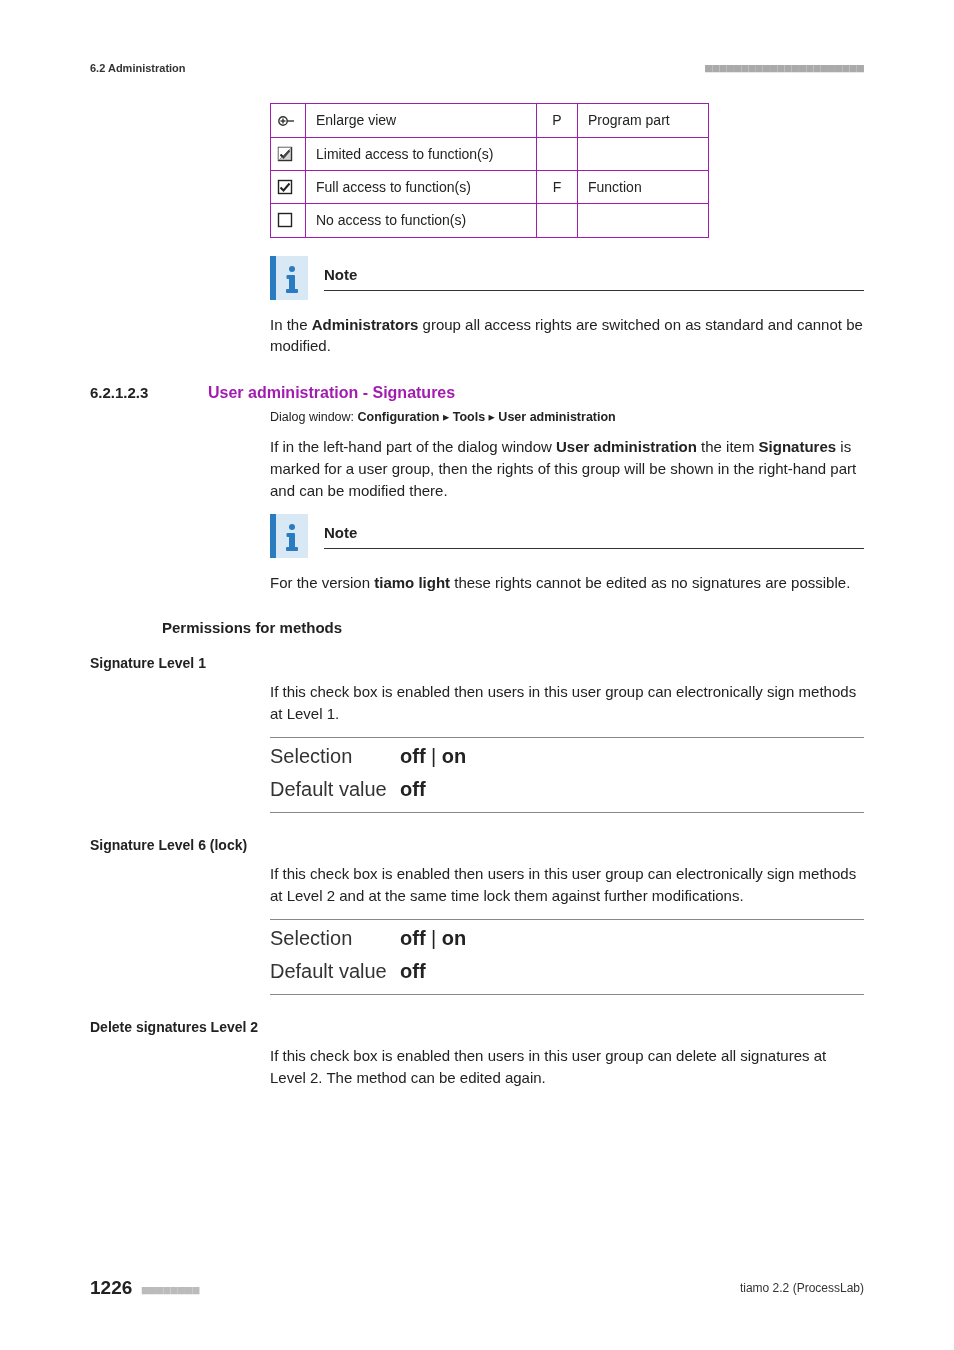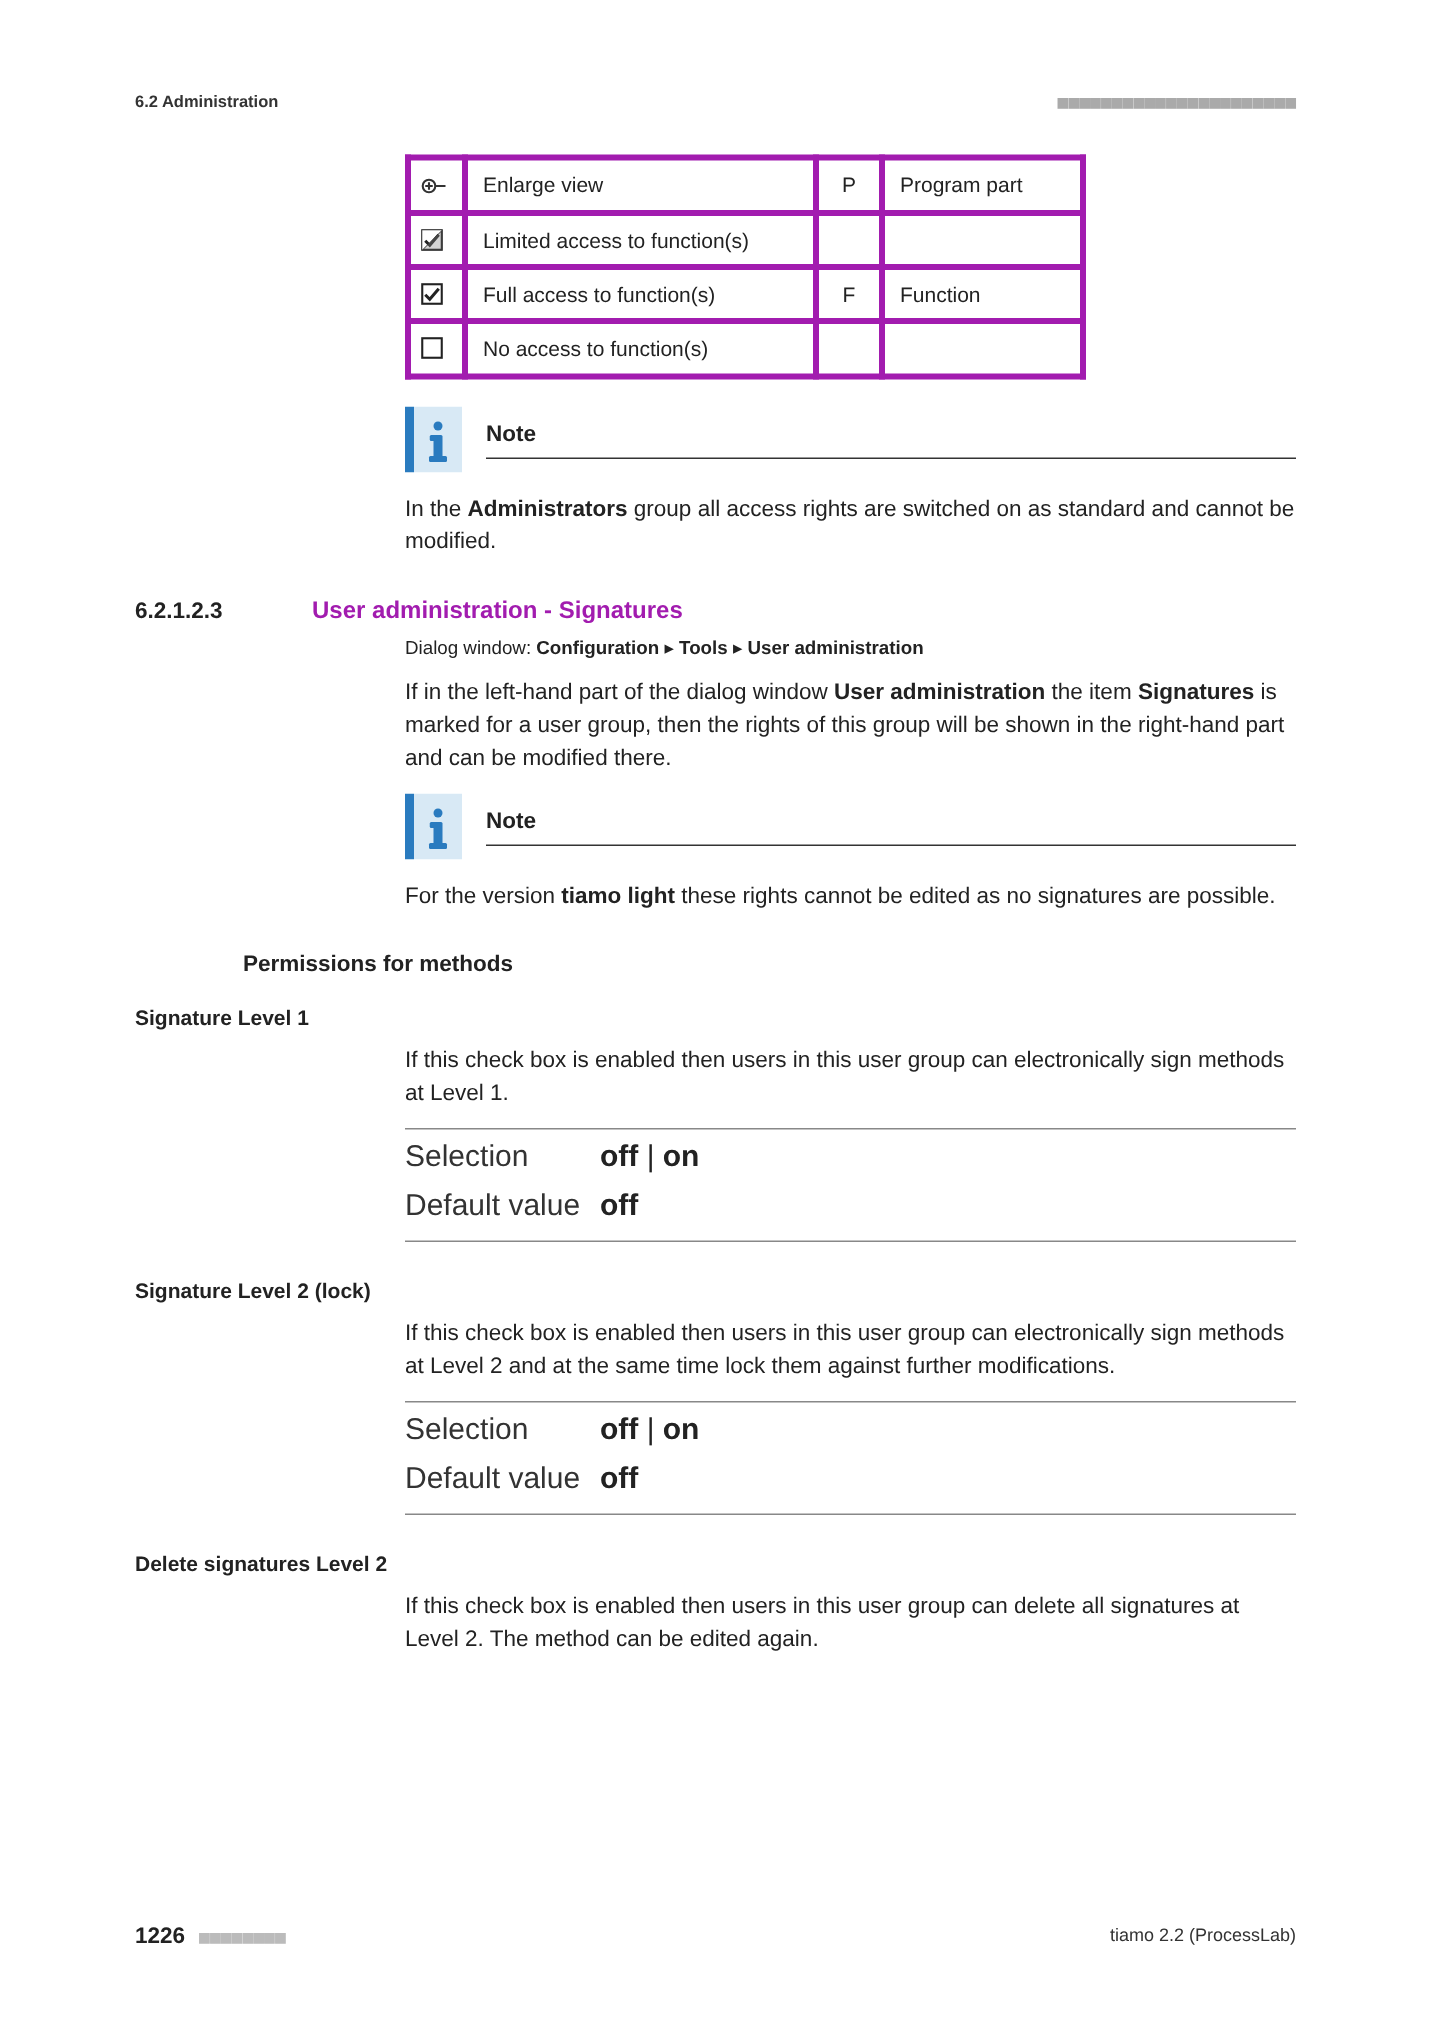--- a/index.html
+++ b/index.html
@@ -30,21 +30,21 @@
     font-size: 12px;
     font-family: monospace;
   }
   .header-left { font-weight: 700; font-size:11px; color:#333;}
   .legend-table {
     border-collapse: collapse;
     margin-left: 180px;
     margin-bottom: 18px;
   }
   .legend-table td {
-    border: 4px solid #a21caf;
+    border: 1px solid #a21caf;
     padding: 6px 10px 6px 10px;
     font-size: 14px;
     vertical-align: middle;
   }
   .legend-table td.iconcell {
     width: 22px;
     text-align: center;
     padding: 4px 6px;
   }
   .legend-table td.codecell {
@@ -139,21 +139,21 @@
   .footer {
     position: absolute;
     bottom: 48px;
     left: 90px;
     right: 90px;
     display: flex;
     justify-content: space-between;
     align-items: center;
     font-size: 12px;
   }
-  .footer .pn { font-weight:700; font-size:15px; color:#222;}
+  .footer .pn { font-weight:700; font-size:19px; color:#222;}
   .footer .dots { color:#bbb; font-family:monospace; font-size:12px; margin-left:6px;}
   .footer .prod { color:#333; font-size:12px; }
   svg { display:block; }
   b { font-weight:700; }
 </style>
 </head>
 <body>
 
 <div class="top-line">
   <span class="header-left">6.2 Administration</span>
@@ -282,21 +282,21 @@
         <td class="v"><b>off</b><span class="sep"> | </span><b>on</b></td>
       </tr>
   <tr>
         <td class="k">Default value</td>
         <td class="v">off</td>
       </tr>
 </tbody>
   </table>
 <div class="param-rule"></div>
 
-<div class="param-title" style="margin-top:22px;">Signature Level 2 (lock)</div>
+<div class="param-title" style="margin-top:22px;">Signature Level 6 (lock)</div>
 <div class="body-para">If this check box is enabled then users in this user group can electronically sign methods at Level 2 and at the same time lock them against further modifications.</div>
 <div class="param-rule"></div>
 <table class="param-table">
   <tbody>
       <tr>
         <td class="k">Selection</td>
         <td class="v"><b>off</b><span class="sep"> | </span><b>on</b></td>
       </tr>
   <tr>
         <td class="k">Default value</td>

